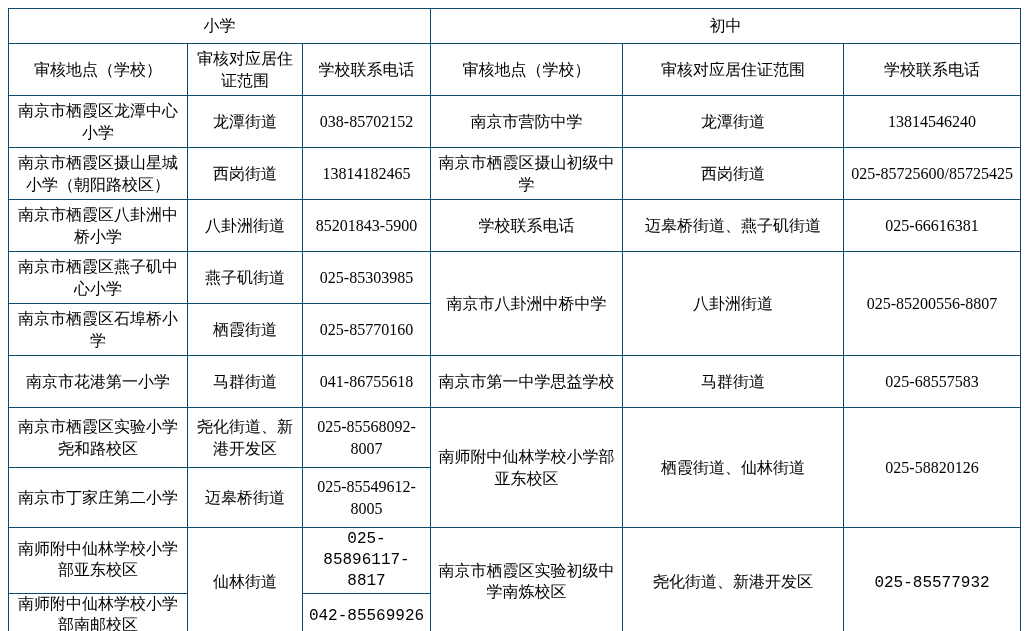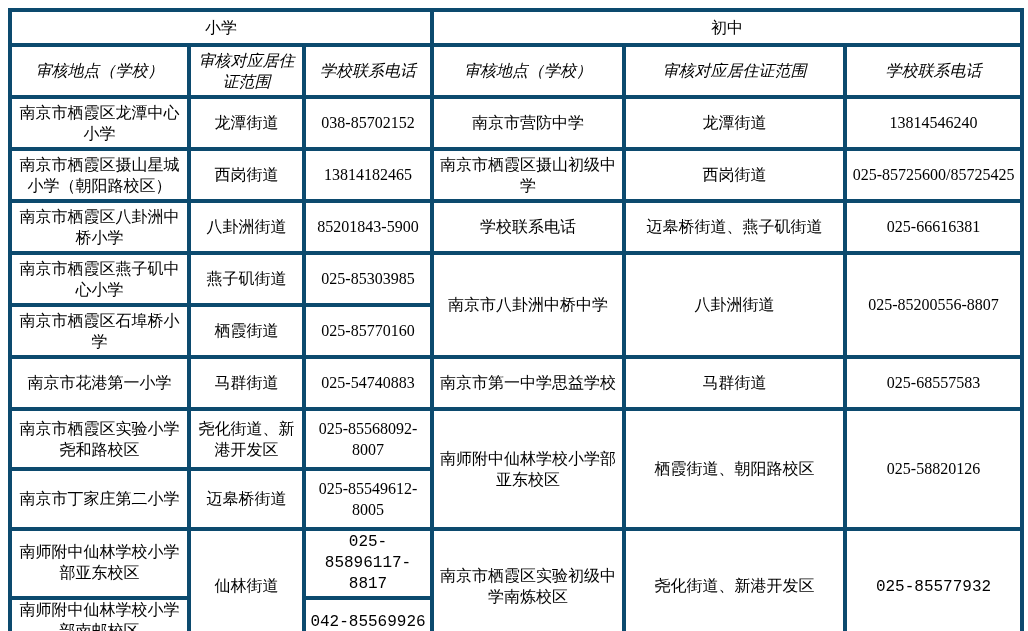--- a/index.html
+++ b/index.html
@@ -22,32 +22,32 @@
   }
   .review-table col.c-school-l { width: 179px; }
   .review-table col.c-range-l  { width: 115px; }
   .review-table col.c-phone-l  { width: 128px; }
   .review-table col.c-school-r { width: 192px; }
   .review-table col.c-range-r  { width: 221px; }
   .review-table col.c-phone-r  { width: 177px; }
 
   .review-table th,
   .review-table td {
-    border: 4px solid #0c4a6e;
+    border: 1px solid #0c4a6e;
     text-align: center;
     vertical-align: middle;
     font-weight: normal;
     font-size: 16px;
     line-height: 1.32;
     padding: 1px 2px;
     overflow-wrap: break-word;
     word-break: break-word;
   }
   tr.h-sec   { height: 35px; }
-  tr.h-hdr   { height: 52px; font-style: italic; }
+  tr.h-hdr   { height: 52px; }
   tr.h-std   { height: 52px; }
   tr.h-tall  { height: 60px; }
   tr.h-short { height: 45px; font-family: Liberation Mono, monospace; }
 </style>
 </head>
 <body>
 
 <table class="review-table">
   <colgroup>
     <col class="c-school-l">
@@ -105,31 +105,31 @@
       <td rowspan="2">025-85200556-8807</td>
     </tr>
     <tr class="h-std">
       <td>南京市栖霞区石埠桥小学</td>
       <td>栖霞街道</td>
       <td>025-85770160</td>
     </tr>
     <tr class="h-std">
       <td>南京市花港第一小学</td>
       <td>马群街道</td>
-      <td>025-54740883</td>
+      <td>041-86755618</td>
       <td>南京市第一中学思益学校</td>
       <td>马群街道</td>
       <td>025-68557583</td>
     </tr>
     <tr class="h-tall">
       <td>南京市栖霞区实验小学尧和路校区</td>
       <td>尧化街道、新港开发区</td>
       <td>025-85568092-8007</td>
       <td rowspan="2">南师附中仙林学校小学部亚东校区</td>
-      <td rowspan="2">栖霞街道、朝阳路校区</td>
+      <td rowspan="2">栖霞街道、仙林街道</td>
       <td rowspan="2">025-58820126</td>
     </tr>
     <tr class="h-tall">
       <td>南京市丁家庄第二小学</td>
       <td>迈皋桥街道</td>
       <td>025-85549612-8005</td>
     </tr>
     <tr class="h-short">
       <td>南师附中仙林学校小学部亚东校区</td>
       <td rowspan="2">仙林街道</td>

